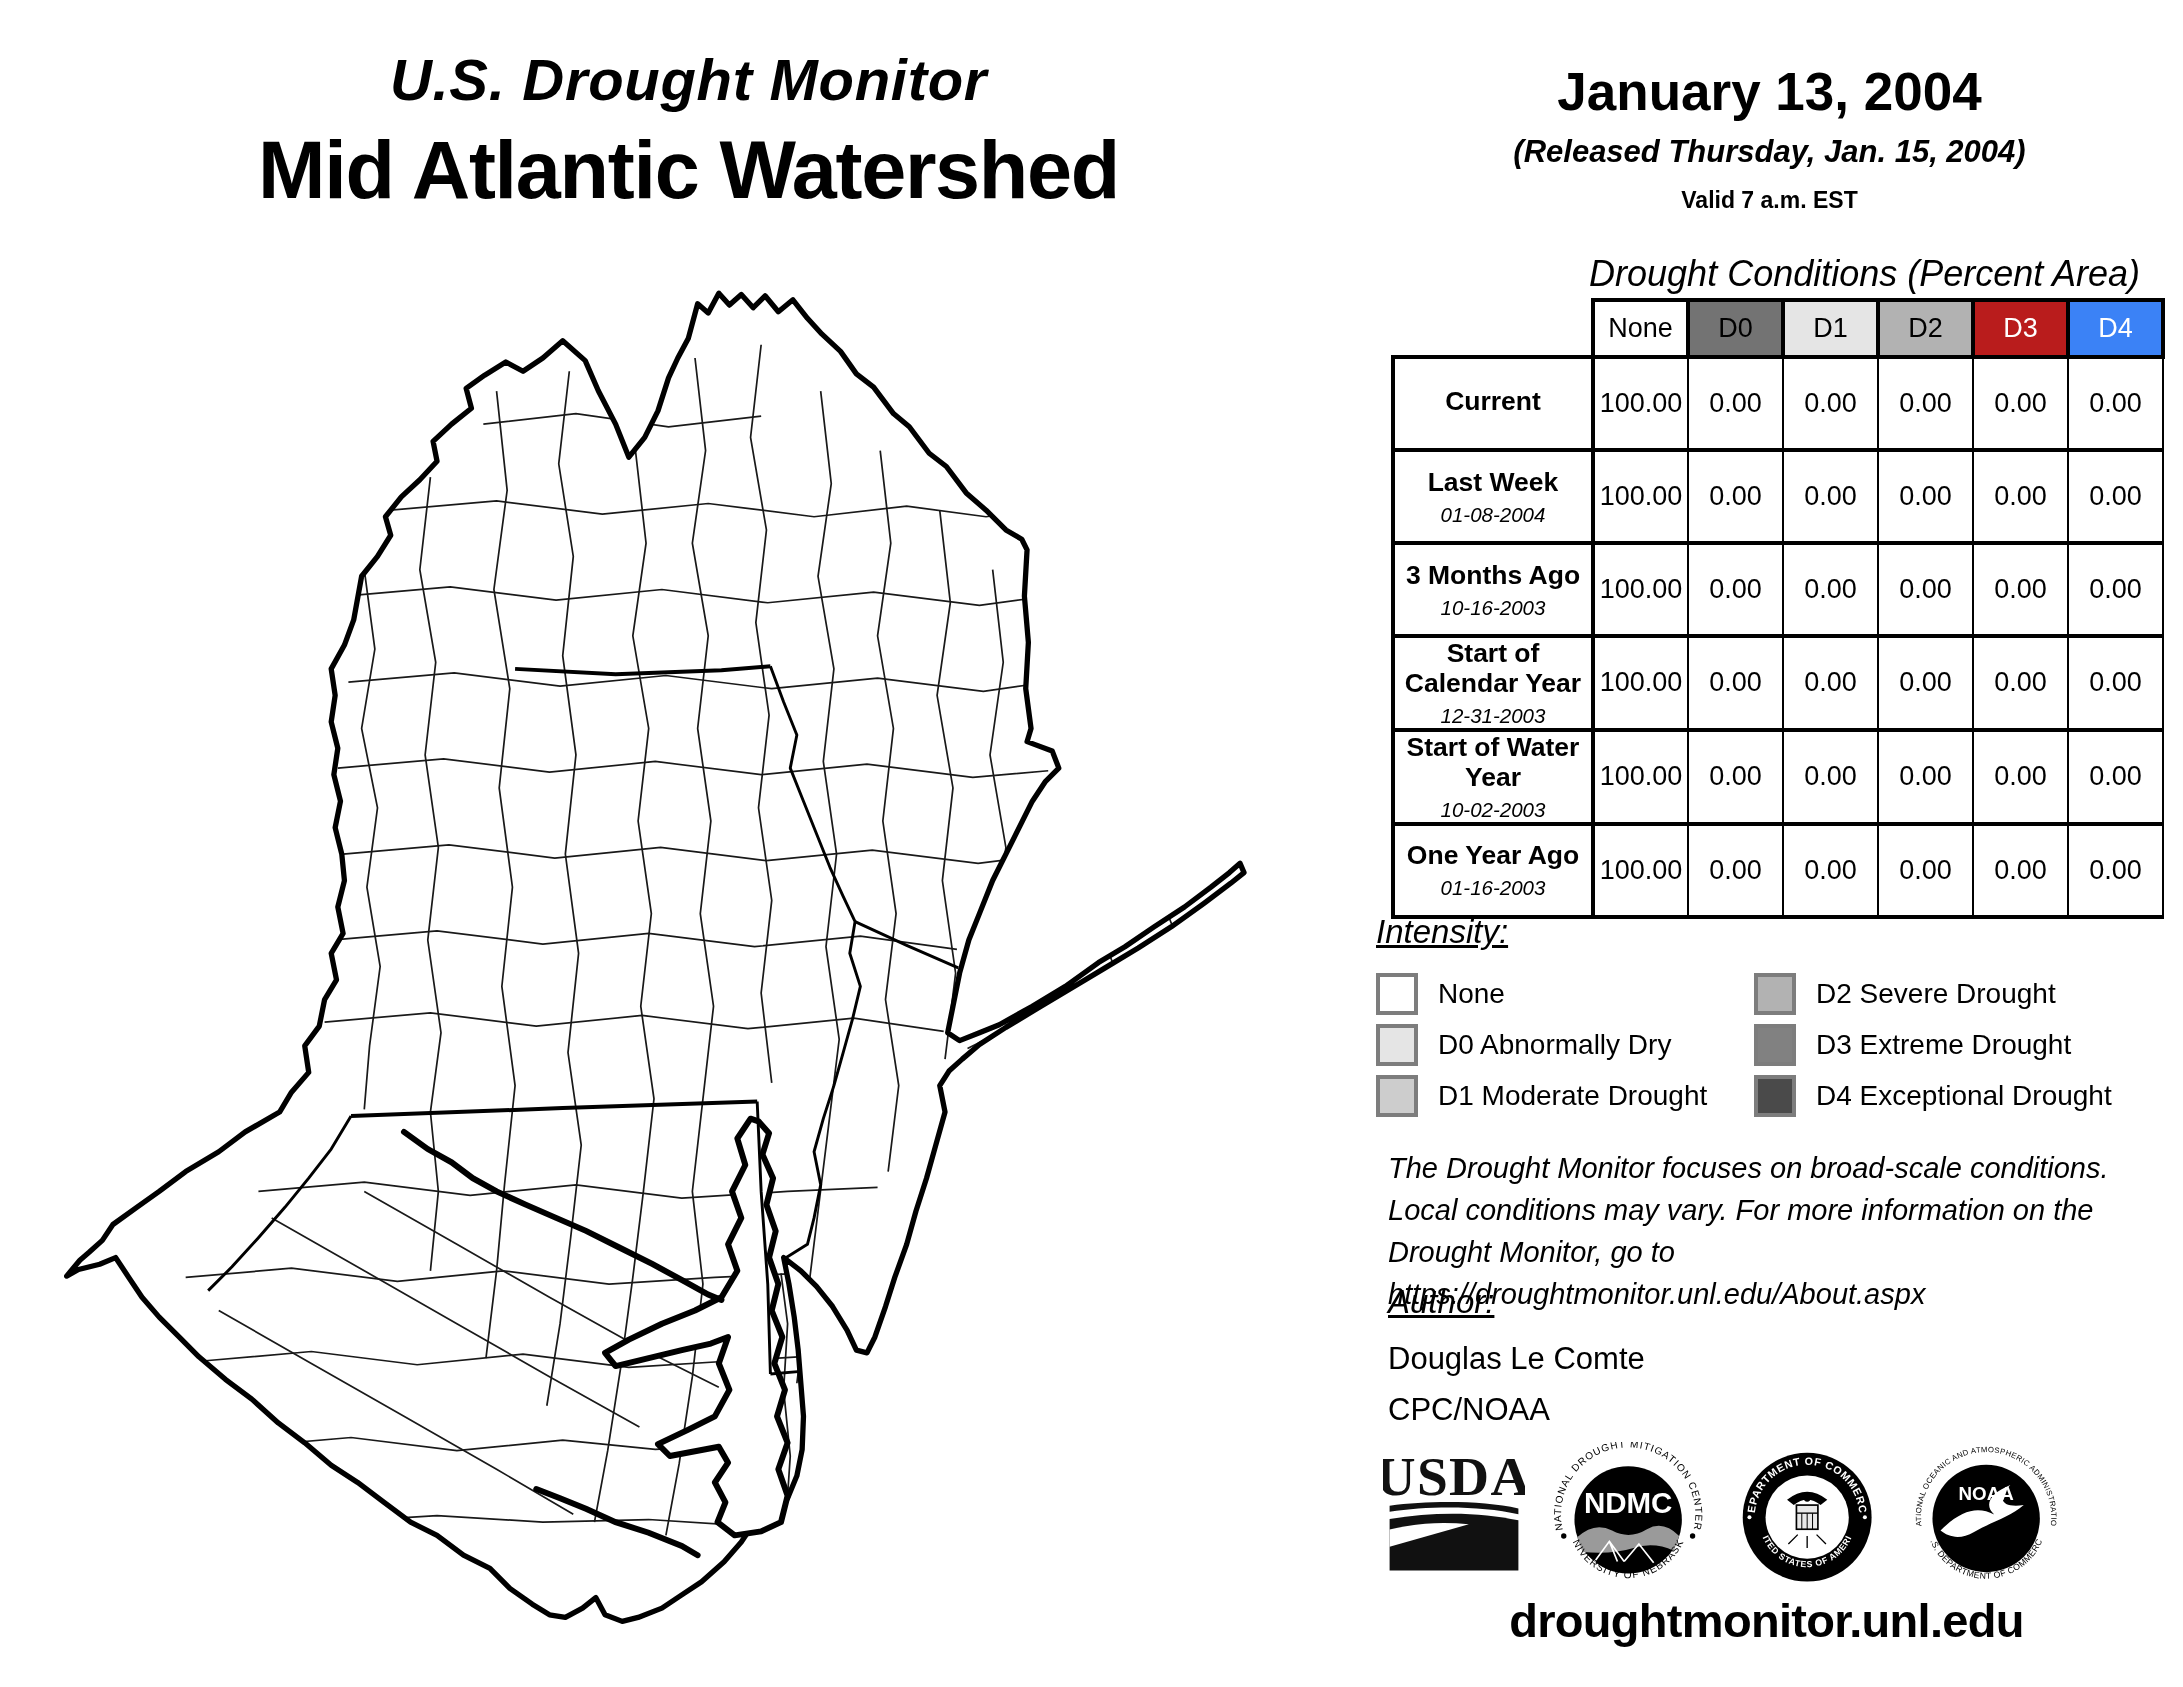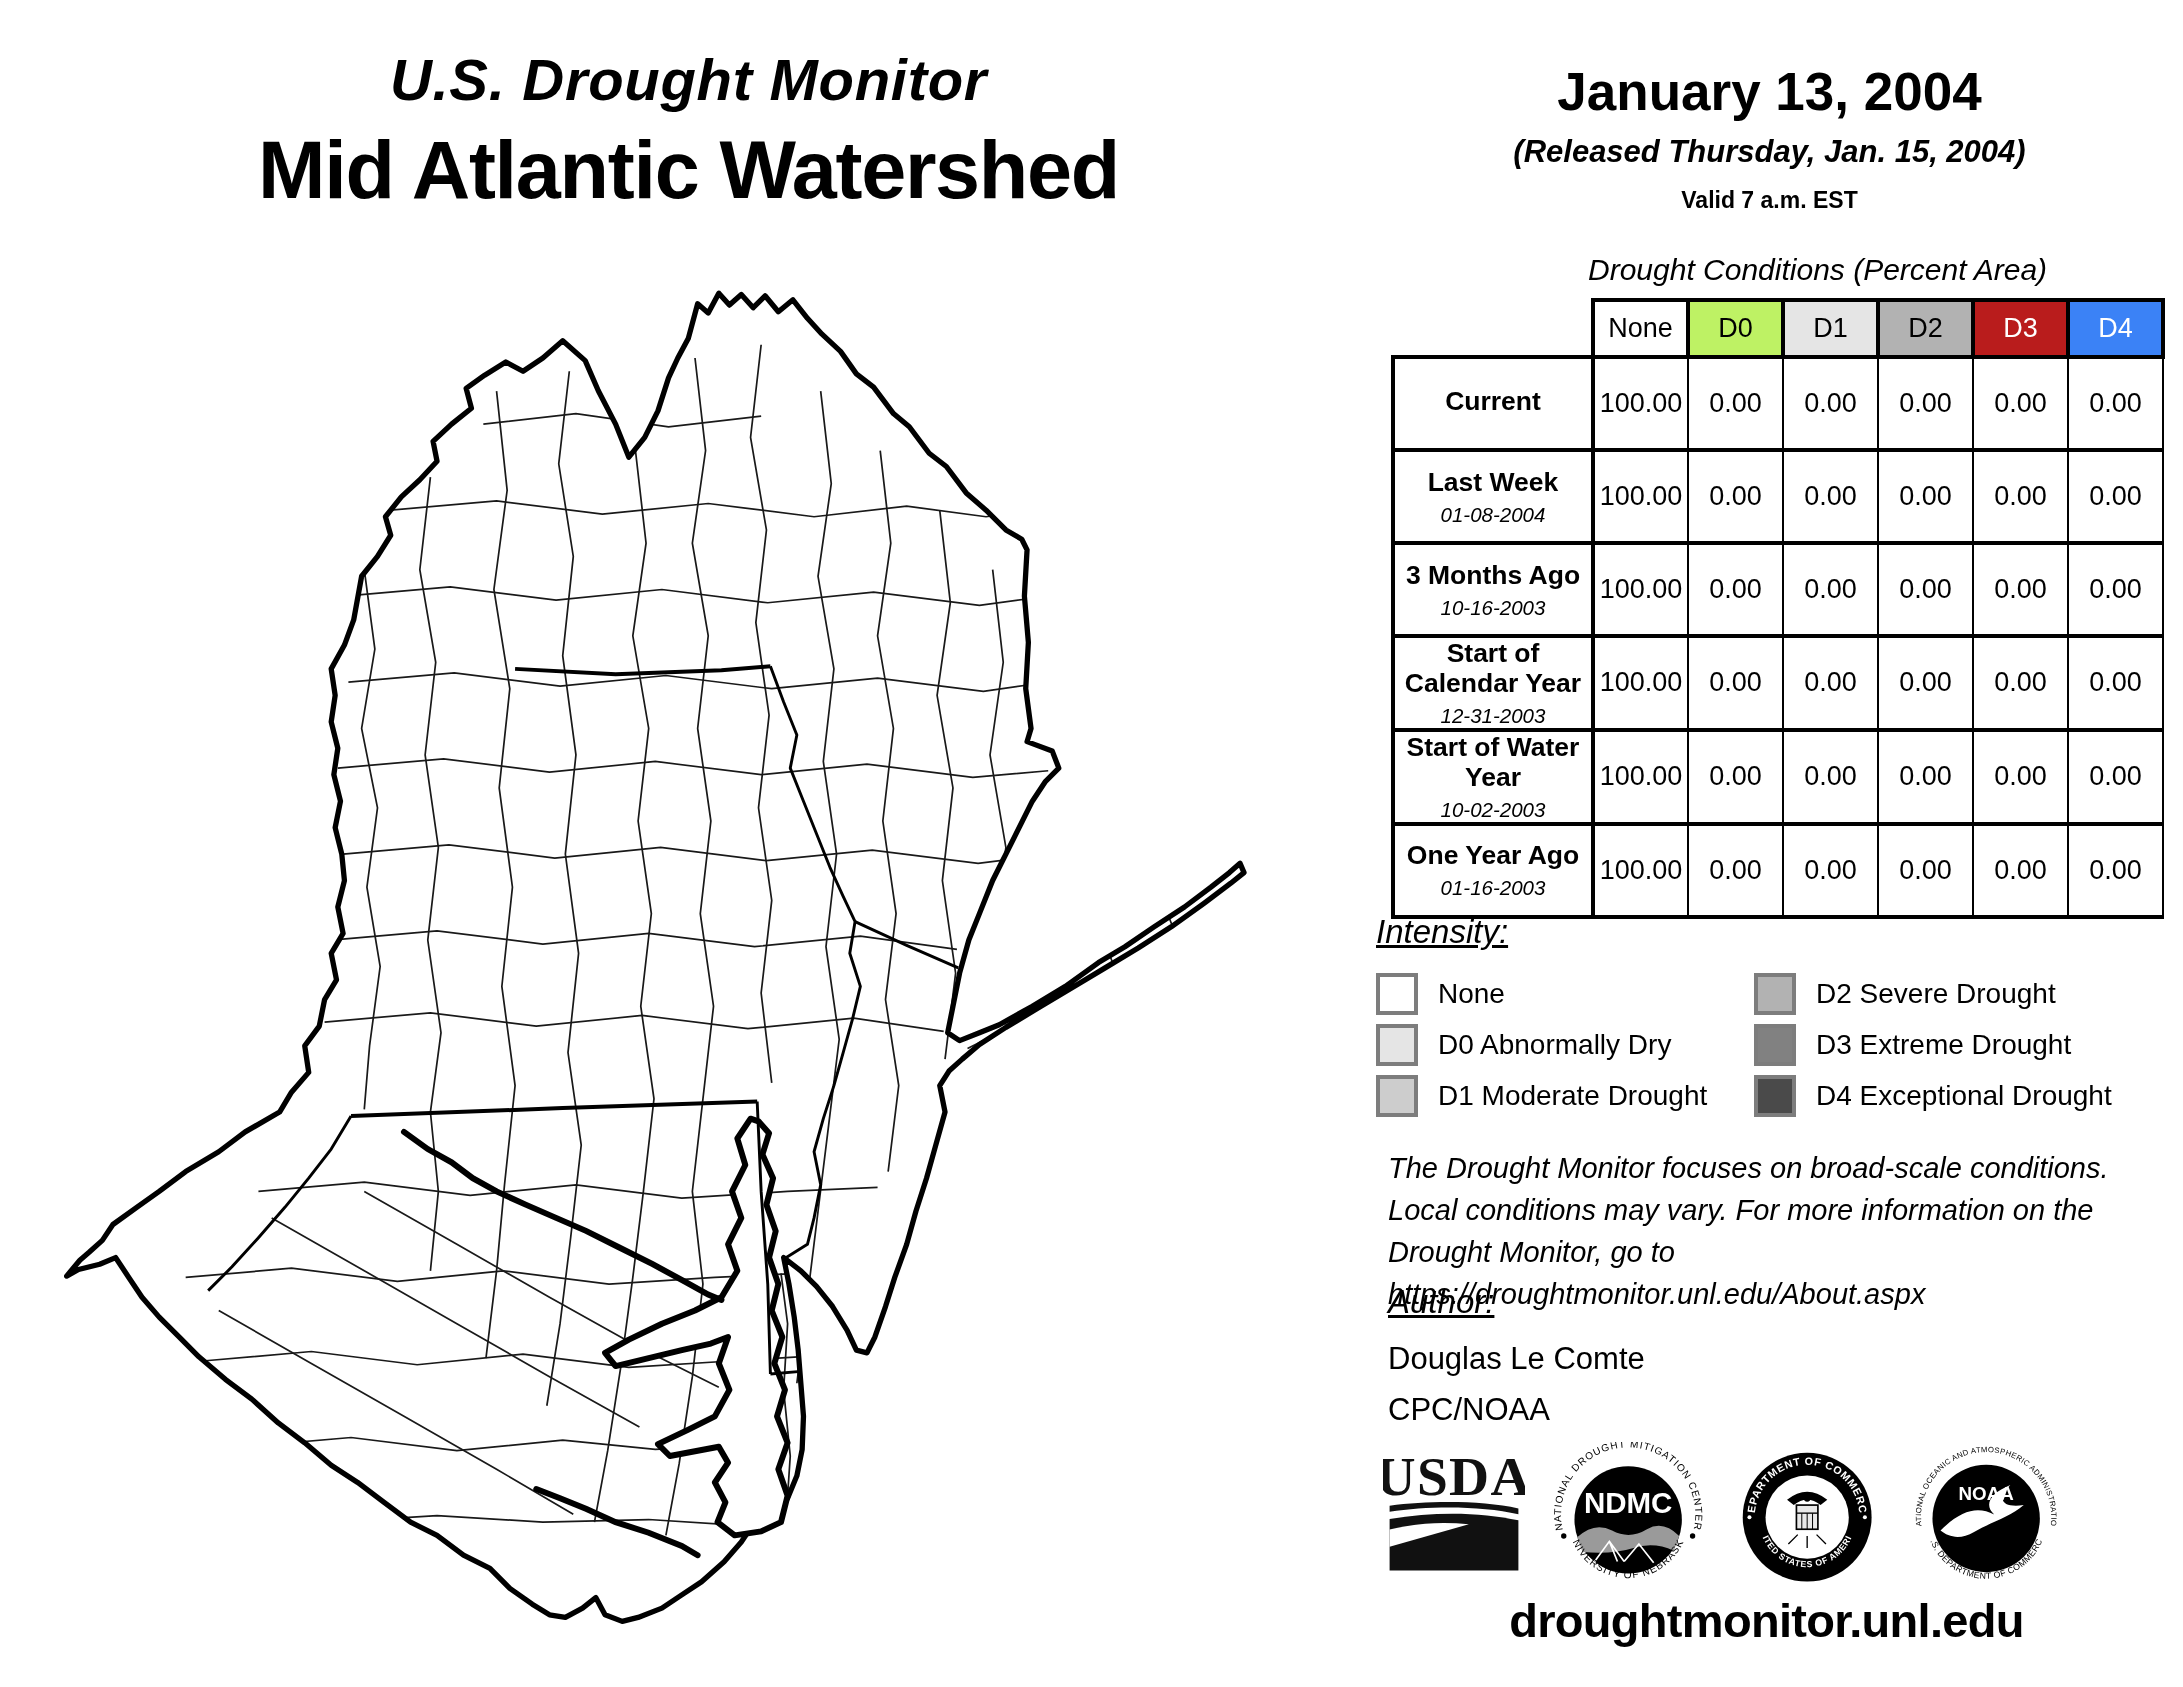--- a/index.html
+++ b/index.html
@@ -9,27 +9,27 @@
   }
   
   .title-block{position:absolute;left:126px;top:46px;width:1125px;text-align:center;}
   .t1{font-size:58px;font-weight:bold;font-style:italic;letter-spacing:0.7px;}
   .t2{font-size:81px;font-weight:bold;margin-top:10.6px;letter-spacing:-1.3px;}
   .date-block{position:absolute;left:1422px;top:61px;width:695px;text-align:center;}
   .d1{font-size:53px;font-weight:bold;}
   .d2{font-size:31px;font-weight:bold;font-style:italic;margin-top:12px;}
   .d3{font-size:23px;font-weight:bold;margin-top:17px;}
   
-  .tbl-caption{position:absolute;left:1588px;top:253px;width:552px;text-align:left;
-    font-style:italic;font-size:30px;}
+  .tbl-caption{position:absolute;left:1588px;top:253px;width:552px;text-align:right;
+    font-style:italic;font-size:36px;}
   table.cond{position:absolute;left:1391px;top:298px;border-collapse:collapse;table-layout:fixed;}
   table.cond td,table.cond th{padding:0;}
   .corner{border:none;width:198px;}
   th.colh{border:4px solid #000;width:91px;height:53px;font-size:27px;font-weight:normal;text-align:center;}
-  .c0{background:#ffffff;} .c1{background:#bef264;} .c2{background:#e5e5e5;}
+  .c0{background:#ffffff;} .c1{background:#737373;} .c2{background:#e5e5e5;}
   .c3{background:#b2b2b2;} .c4{background:#b91c1c;color:#fff;} .c5{background:#3b82f6;color:#fff;}
   th.rowh{border:4px solid #000;height:89px;font-size:26.5px;font-weight:bold;text-align:center;
     vertical-align:middle;line-height:1.15;}
   .rdate{font-size:20.5px;font-style:italic;font-weight:normal;margin-top:5.3px;}
   td.val{border-left:2px solid #000;border-right:2px solid #000;border-top:4px solid #000;
     border-bottom:4px solid #000;text-align:center;font-size:27px;height:89px;}
   
   .legend{position:absolute;left:1376px;top:913px;width:761px;}
   .legend-title{font-size:33px;font-style:italic;text-decoration:underline;}
   .legend-grid{display:flex;margin-top:24px;}

